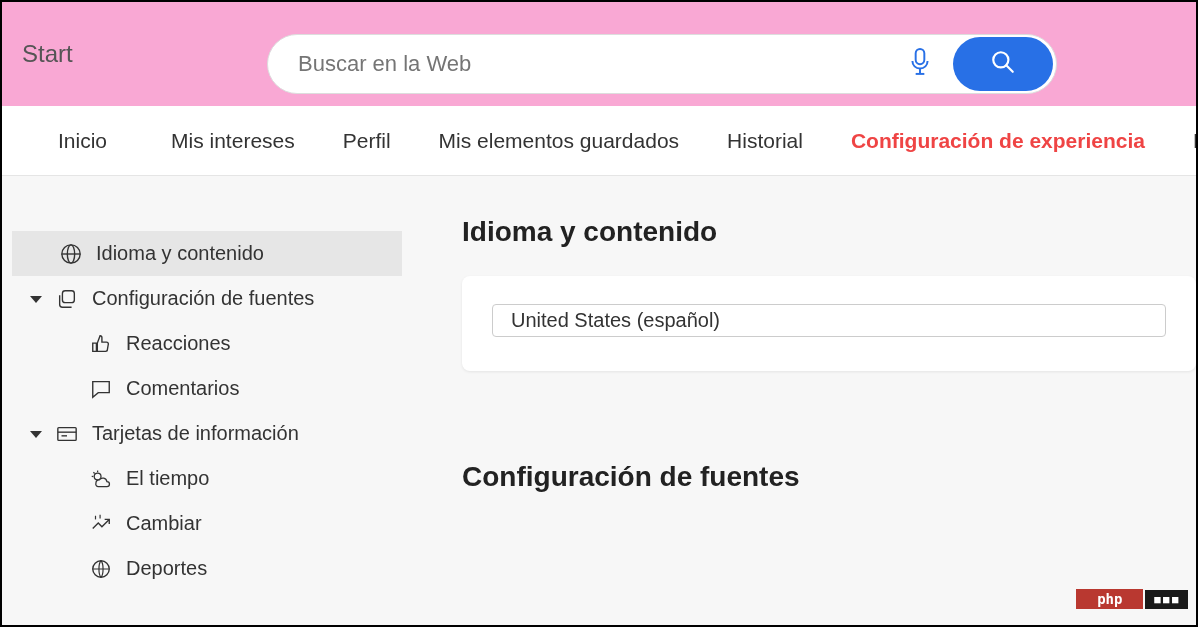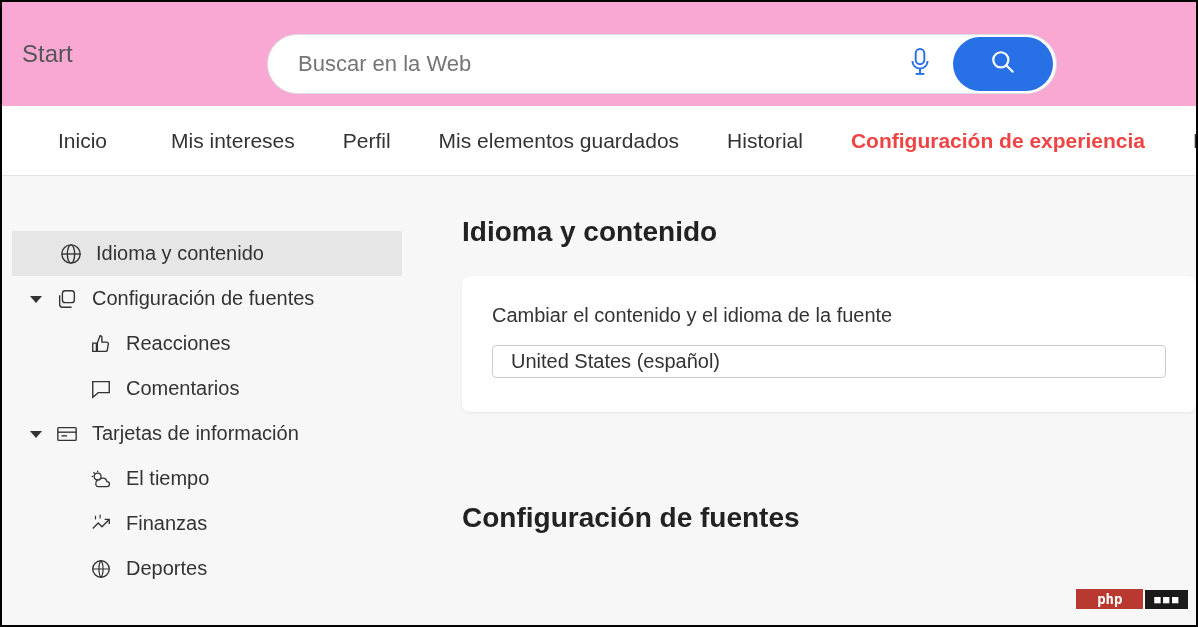--- a/index.html
+++ b/index.html
@@ -324,37 +324,36 @@
     </div>
     <div class="sidebar-item level-2">
       <span class="sidebar-icon">
         <svg width="22" height="22" viewBox="0 0 24 24" fill="none">
           <polyline points="3,17 9,11 13,15 21,7" stroke="#333" stroke-width="1.5" fill="none"></polyline>
           <polyline points="16,7 21,7 21,12" stroke="#333" stroke-width="1.5" fill="none"></polyline>
           <line x1="6" y1="3" x2="6" y2="7" stroke="#333" stroke-width="1.3"></line>
           <line x1="11" y1="2" x2="11" y2="6" stroke="#333" stroke-width="1.3"></line>
         </svg>
       </span>
-      <span>Finanzas</span>
+      <span>Cambiar</span>
     </div>
     <div class="sidebar-item level-2">
       <span class="sidebar-icon">
         <svg width="22" height="22" viewBox="0 0 24 24" fill="none">
           <circle cx="12" cy="12" r="9" stroke="#333" stroke-width="1.5"></circle>
           <path d="M12 3c-3 3-3 15 0 18M12 3c3 3 3 15 0 18M3 12h18" stroke="#333" stroke-width="1.3"></path>
         </svg>
       </span>
       <span>Deportes</span>
     </div>
   </div>
 
   <div class="content">
     <h2 class="section-title">Idioma y contenido</h2>
     <div class="card">
-      <div class="card-label">Cambiar el contenido y el idioma de la fuente</div>
       <div class="select-box">United States (español)</div>
     </div>
     <h2 class="section-title">Configuración de fuentes</h2>
   </div>
 </div>
 
 <div class="watermark">
   <span class="watermark-php">php</span>
   <span class="watermark-cn">■■■</span>
 </div>

